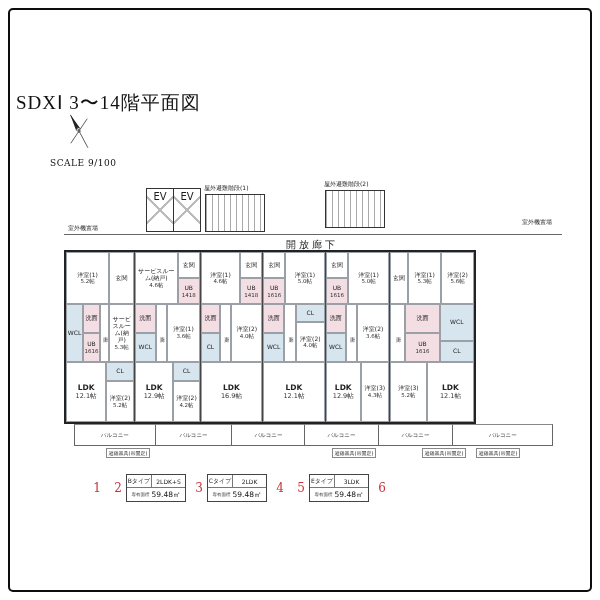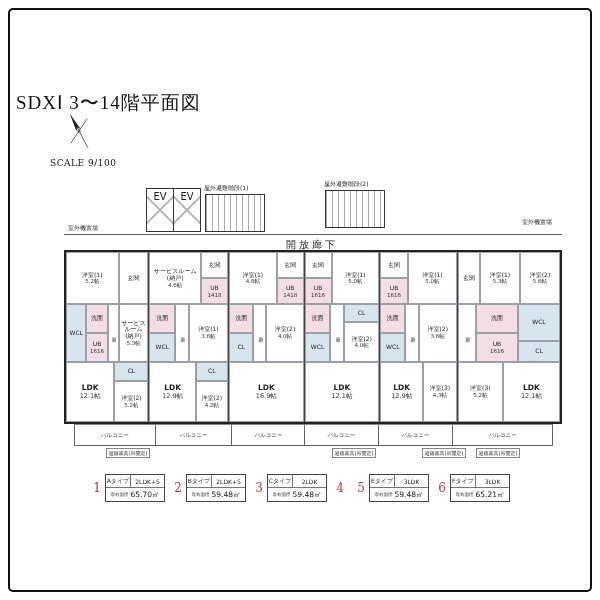--- a/index.html
+++ b/index.html
@@ -26,21 +26,21 @@
              linear-gradient(45deg,transparent 48.5%,#bbb 48.5%,#bbb 51.5%,transparent 51.5%),
              linear-gradient(-45deg,transparent 48.5%,#bbb 48.5%,#bbb 51.5%,transparent 51.5%);}
   .stair-label{position:absolute;font-size:6px;color:#222;white-space:nowrap;}
   .stair-box{position:absolute;border:1.2px solid #333;
              background:repeating-linear-gradient(90deg,#aaa 0 1px,transparent 1px 6px);}
   .corridor{position:absolute;left:0;top:56px;width:498px;height:16px;border-top:1px solid #666;}
   .corridor-label{position:absolute;left:222px;top:60px;font-size:10px;letter-spacing:3px;color:#222;}
   .outdoor{position:absolute;font-size:6px;color:#222;white-space:nowrap;}
 
   
-  .main{position:absolute;left:0;top:72px;width:498px;height:174px;border:2px solid #222;
+  .main{position:absolute;left:0;top:72px;width:412px;height:174px;border:2px solid #222;
         box-sizing:border-box;display:flex;background:#fff;}
   .u{display:flex;flex-direction:column;border-right:1.6px solid var(--line);min-width:0;}
   .u:last-child{border-right:none;}
   .r{display:flex;flex:1;min-height:0;}
   .col{display:flex;flex-direction:column;flex:1;min-width:0;}
   .b{border:0.5px solid #9aa0a6;flex:1;display:flex;flex-direction:column;align-items:center;
      justify-content:center;text-align:center;font-size:6px;line-height:1.15;color:#222;
      padding:1px;overflow:hidden;min-width:0;min-height:0;background:#fff;}
   .b .rn{white-space:pre-line;}
   .b .rs{font-size:5.5px;color:#333;}
@@ -420,30 +420,20 @@
 
     <div class="evac" style="left:42px;">避難器具(吊固定)</div>
     <div class="evac" style="left:268px;">避難器具(吊固定)</div>
     <div class="evac" style="left:358px;">避難器具(吊固定)</div>
     <div class="evac" style="left:412px;">避難器具(吊固定)</div>
   </div>
 
   <div class="legend">
     <div class="lg-entry">
       <span class="lg-num">1</span>
-      <div class="lg-box">
-        <div class="lg-top">
-          <span class="lg-type">Aタイプ</span>
-          <span class="lg-layout">2LDK+S</span>
-        </div>
-        <div class="lg-area">
-          <span class="lg-area-label">専有面積</span>
-          <span class="lg-area-val">65.70㎡</span>
-        </div>
-      </div>
     </div>
     <div class="lg-entry">
       <span class="lg-num">2</span>
       <div class="lg-box">
         <div class="lg-top">
           <span class="lg-type">Bタイプ</span>
           <span class="lg-layout">2LDK+S</span>
         </div>
         <div class="lg-area">
           <span class="lg-area-label">専有面積</span>
@@ -475,25 +465,15 @@
           <span class="lg-layout">3LDK</span>
         </div>
         <div class="lg-area">
           <span class="lg-area-label">専有面積</span>
           <span class="lg-area-val">59.48㎡</span>
         </div>
       </div>
     </div>
     <div class="lg-entry">
       <span class="lg-num">6</span>
-      <div class="lg-box">
-        <div class="lg-top">
-          <span class="lg-type">Fタイプ</span>
-          <span class="lg-layout">3LDK</span>
-        </div>
-        <div class="lg-area">
-          <span class="lg-area-label">専有面積</span>
-          <span class="lg-area-val">65.21㎡</span>
-        </div>
-      </div>
     </div>
   </div>
 </div>
 
 </body></html>

